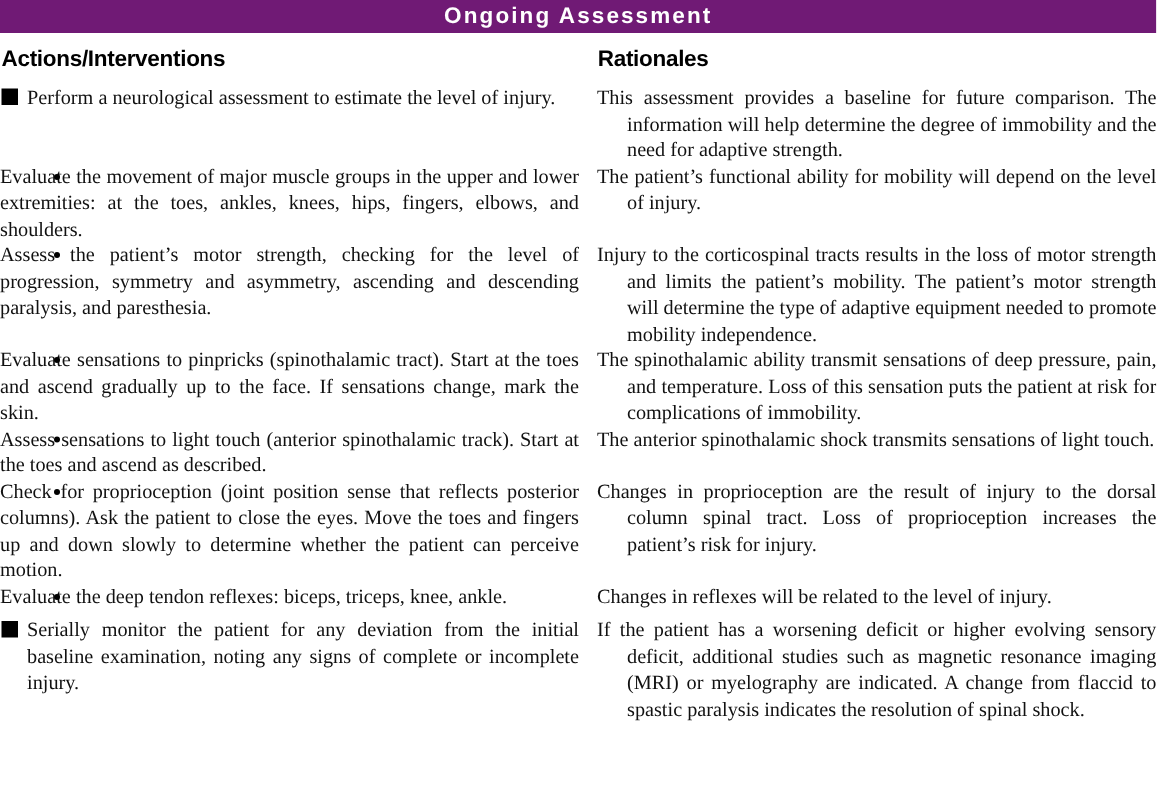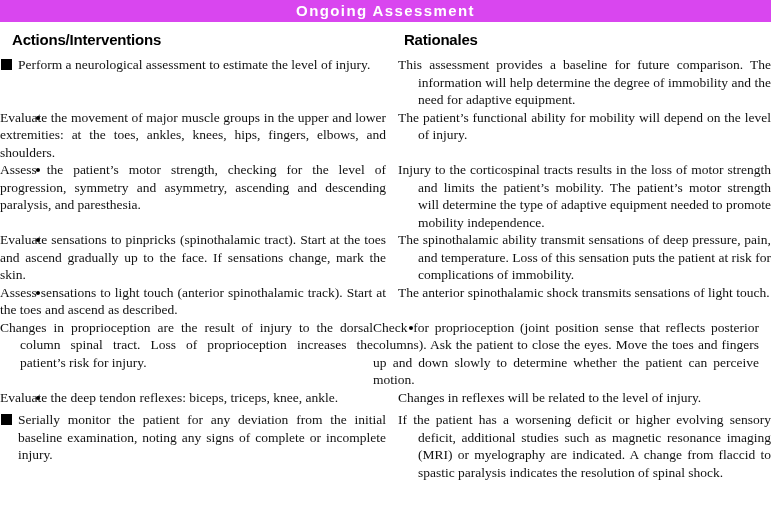--- a/index.html
+++ b/index.html
@@ -25,21 +25,21 @@
   }
   .col-headers {
     display: flex;
     margin: 9px 0 8px 0;
     font-family: "Liberation Sans", sans-serif;
     font-weight: bold;
     font-size: 15px;
     letter-spacing: -0.2px;
     color: #000000;
   }
-  .col-headers .hdr-left { width: 386px; margin-right: 12px; padding-left: 12px; }
+  .col-headers .hdr-left { width: 386px; margin-right: 12px; padding-left: 1px; }
   .col-headers .hdr-right { width: 373px; }
   .rows { width: 771px; }
   .row { display: flex; }
   .row:nth-child(7) { margin-bottom: 5px; }
   .cell {
     font-size: 13.5px;
     line-height: 17.5px;
     text-align: justify;
     hyphens: auto;
     -webkit-hyphens: auto;
@@ -54,37 +54,37 @@
     text-indent: -20px;
   }
   .marker { position: absolute; display: block; background: #000000; }
   .cell.left.square .marker { left: 1px; top: 3px; width: 11px; height: 11px; }
   .cell.left.bullet .marker { left: 36px; top: 7px; width: 4px; height: 4px; border-radius: 50%; }
 </style>
 </head>
 <body>
 
 <div class="page">
-  <div class="title-bar" style="background: #d946ef; color: rgb(255, 255, 255);">
+  <div class="title-bar" style="background: #701a75; color: rgb(255, 255, 255);">
     <span>Ongoing Assessment</span>
   </div>
 
   <div class="col-headers">
     <div class="hdr-left">Actions/Interventions</div>
     <div class="hdr-right">Rationales</div>
   </div>
 
   <div class="rows" id="rows">
   <div class="row">
     <div class="cell left square">
       <span class="marker"></span>
       <span class="txt">Perform a neurological assessment to estimate the level of injury.</span>
     </div>
     <div class="cell right">
-      <span class="txt">This assessment provides a baseline for future comparison. The information will help determine the degree of immo­bility and the need for adaptive equipment.</span>
+      <span class="txt">This assessment provides a baseline for future comparison. The information will help determine the degree of immo­bility and the need for adaptive strength.</span>
     </div>
   </div>
 
   <div class="row">
     <div class="cell left bullet">
       <span class="marker"></span>
       <span class="txt">Evaluate the movement of major muscle groups in the upper and lower extremities: at the toes, ankles, knees, hips, fingers, elbows, and shoulders.</span>
     </div>
     <div class="cell right">
       <span class="txt">The patient’s functional ability for mobility will depend on the level of injury.</span>
@@ -115,26 +115,26 @@
     <div class="cell left bullet">
       <span class="marker"></span>
       <span class="txt">Assess sensations to light touch (anterior spinotha­lamic track). Start at the toes and ascend as described.</span>
     </div>
     <div class="cell right">
       <span class="txt">The anterior spinothalamic shock transmits sensations of light touch.</span>
     </div>
   </div>
 
   <div class="row">
-    <div class="cell right">
-      <span class="txt">Changes in proprioception are the result of injury to the dorsal column spinal tract. Loss of proprioception increases the patient’s risk for injury.</span>
-    </div>
     <div class="cell left bullet">
       <span class="marker"></span>
       <span class="txt">Check for proprioception (joint position sense that reflects posterior columns). Ask the patient to close the eyes. Move the toes and fingers up and down slowly to determine whether the patient can perceive motion.</span>
+    </div>
+    <div class="cell right">
+      <span class="txt">Changes in proprioception are the result of injury to the dorsal column spinal tract. Loss of proprioception increases the patient’s risk for injury.</span>
     </div>
   </div>
 
   <div class="row">
     <div class="cell left bullet">
       <span class="marker"></span>
       <span class="txt">Evaluate the deep tendon reflexes: biceps, triceps, knee, ankle.</span>
     </div>
     <div class="cell right">
       <span class="txt">Changes in reflexes will be related to the level of injury.</span>

